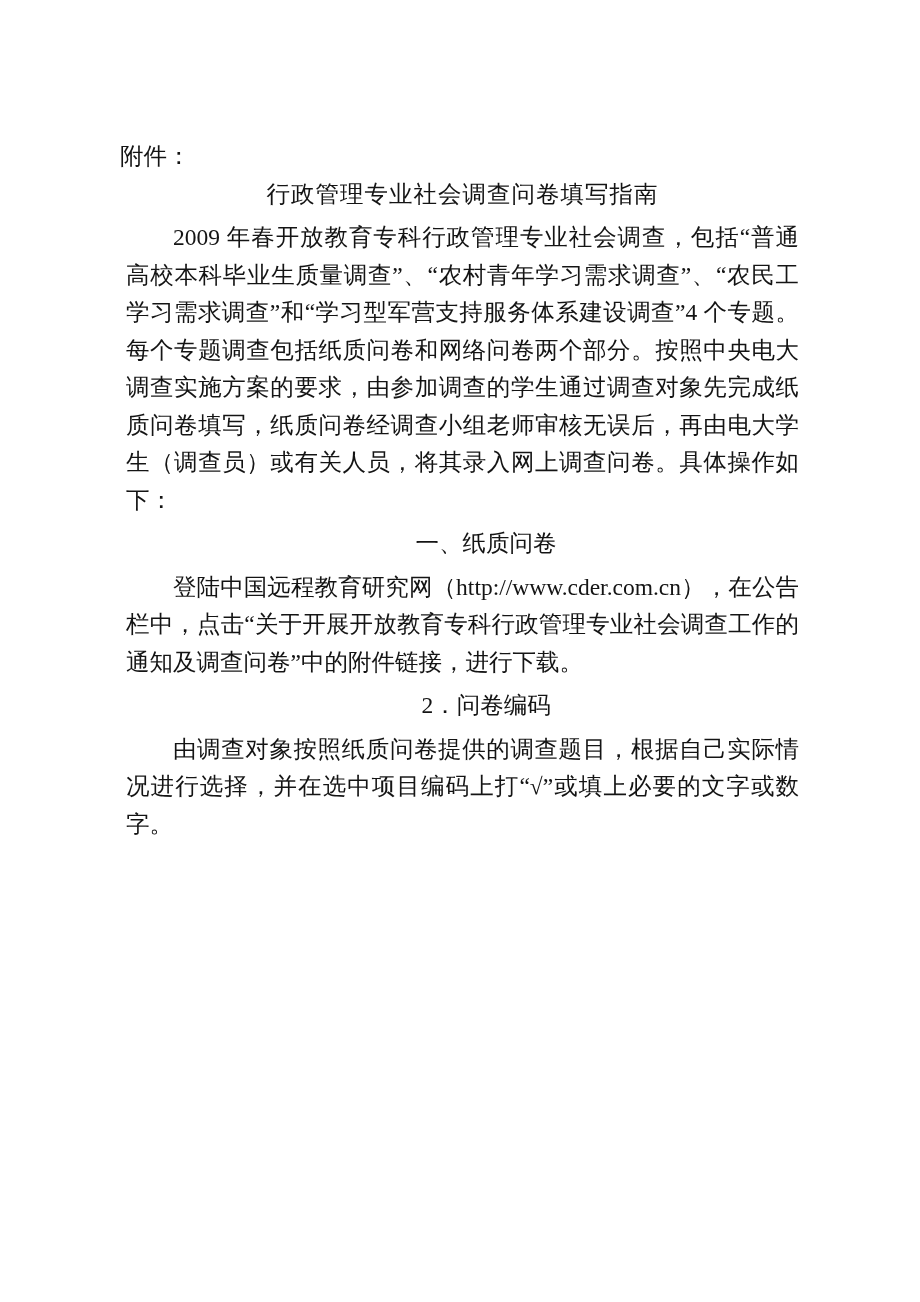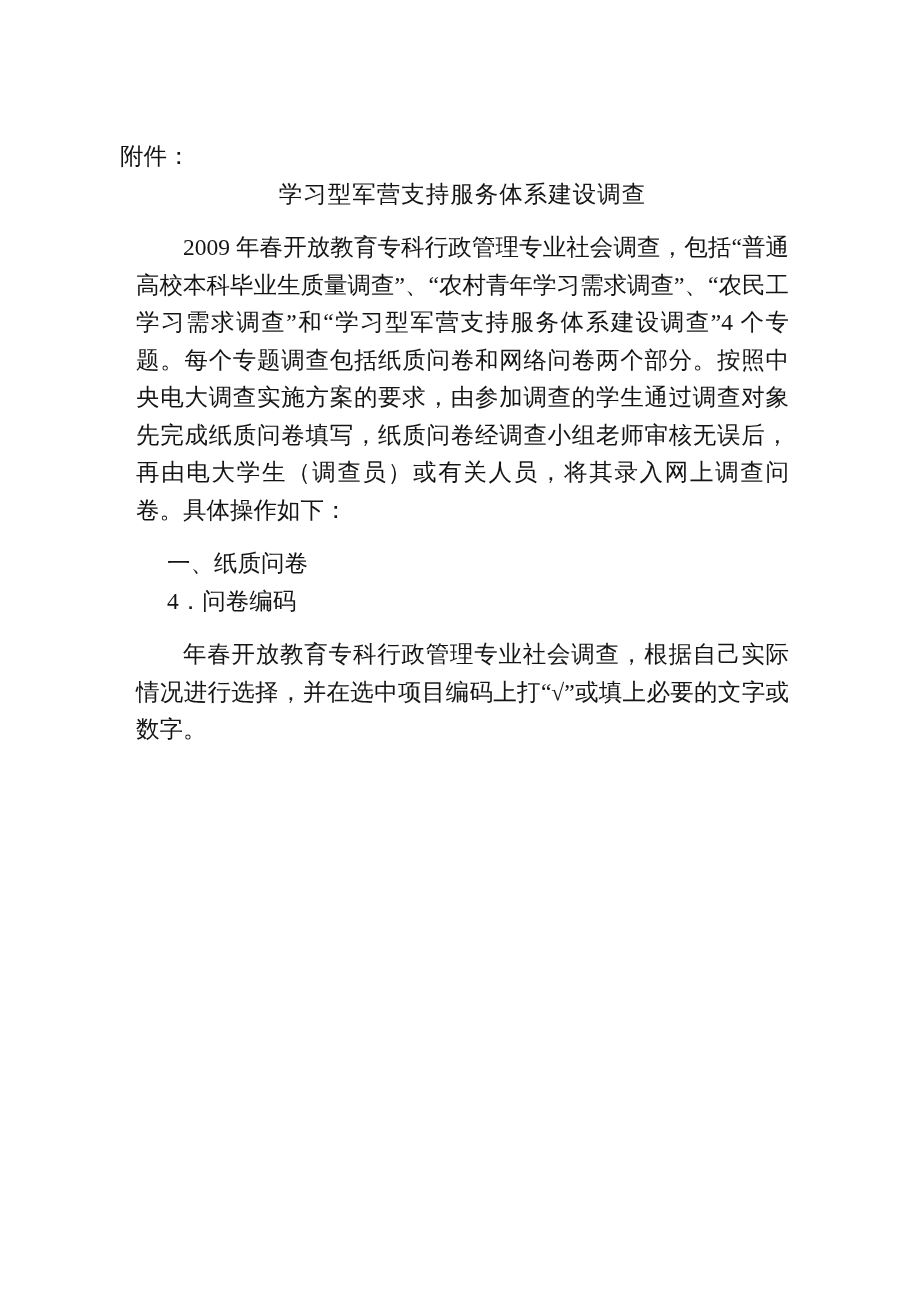--- a/index.html
+++ b/index.html
@@ -25,45 +25,46 @@
     text-indent: 0;
   }
   .doc-title {
     margin: 0;
     font-size: 23.5px;
     font-weight: normal;
     text-align: center;
     letter-spacing: 1px;
   }
   .para {
-    margin: 16px;
+    margin: 6px;
     text-indent: 2em;
     text-align: justify;
     word-break: break-all;
   }
   .sub-heading {
     text-indent: 2em;
-    text-align: left;
+    text-align: center;
   }
 </style>
 </head>
 <body>
 
 <div class="page">
 
   <div class="attachment-label">附件：</div>
 
-  <h1 class="doc-title">学习型军营支持服务体系建设调查</h1>
+  <h1 class="doc-title">行政管理专业社会调查问卷填写指南</h1>
 
 
   <p class="para">2009 年春开放教育专科行政管理专业社会调查，包括“普通高校本科毕业生质量调查”、“农村青年学习需求调查”、“农民工学习需求调查”和“学习型军营支持服务体系建设调查”4 个专题。每个专题调查包括纸质问卷和网络问卷两个部分。按照中央电大调查实施方案的要求，由参加调查的学生通过调查对象先完成纸质问卷填写，纸质问卷经调查小组老师审核无误后，再由电大学生（调查员）或有关人员，将其录入网上调查问卷。具体操作如下：</p>
 
   <div class="sub-heading">一、纸质问卷</div>
 
 
+  <p class="para">登陆中国远程教育研究网（http://www.cder.com.cn），在公告栏中，点击“关于开展开放教育专科行政管理专业社会调查工作的通知及调查问卷”中的附件链接，进行下载。</p>
 
-  <div class="sub-heading">4．问卷编码</div>
+  <div class="sub-heading">2．问卷编码</div>
 
 
 
-  <p class="para">年春开放教育专科行政管理专业社会调查，根据自己实际情况进行选择，并在选中项目编码上打“√”或填上必要的文字或数字。</p>
+  <p class="para">由调查对象按照纸质问卷提供的调查题目，根据自己实际情况进行选择，并在选中项目编码上打“√”或填上必要的文字或数字。</p>
 
 </div>
 
 </body></html>

